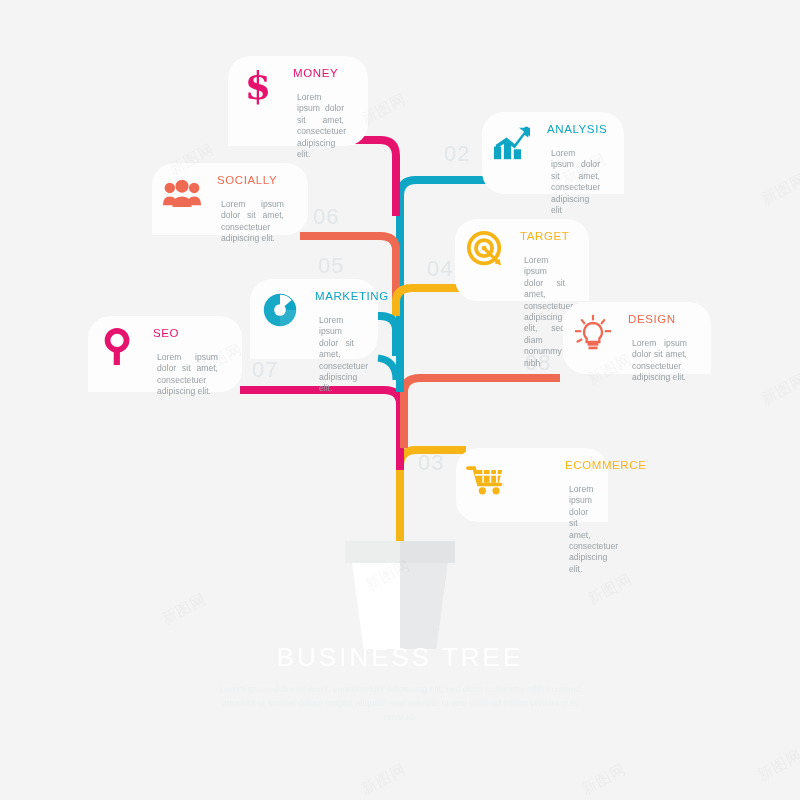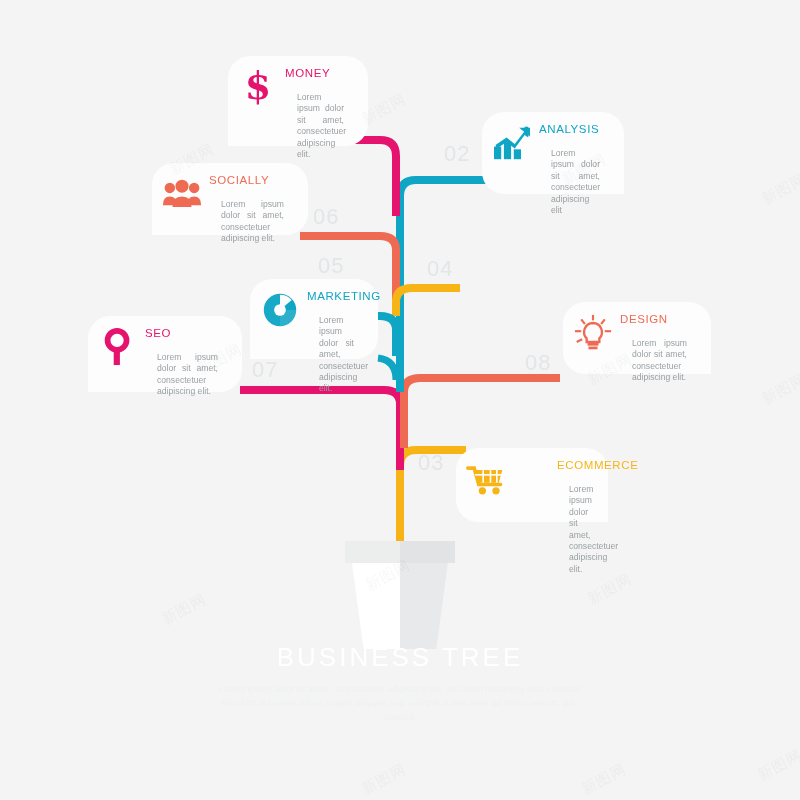--- a/index.html
+++ b/index.html
@@ -46,21 +46,21 @@
     padding:11px 12px 11px 10px;
   }
   .card .ico{
     flex:0 0 auto;
     width:40px;height:40px;
     margin-right:7px;
     display:flex;align-items:center;justify-content:center;
   }
   .card .txt{flex:1 1 auto;min-width:0;}
   .card h3{
-    margin:0 0 2px 0;
+    margin:0 0 2px 8px;
     font-size:11.5px;
     font-weight:400;
     letter-spacing:.6px;
     line-height:13px;
   }
   .card p{
     margin:12px;
     font-size:8.6px;
     line-height:11.4px;
     color:#9aa0a4;
@@ -204,20 +204,35 @@
         <circle cx="23" cy="8" r="7.5" fill="#ef6a53"></circle>
         <path d="M12,32 q0,-12 11,-12 q11,0 11,12 z" fill="#ef6a53"></path>
       </svg>
     </div>
     <div class="txt">
       <h3 style="color:#ef6a53">SOCIALLY</h3>
       <p>Lorem ipsum dolor sit amet, consectetuer adipiscing elit.</p>
     </div>
   </div>
 
+  <div class="card r-bl" id="card-target">
+    <div class="ico">
+      <svg viewBox="0 0 40 40" width="38" height="38" aria-hidden="true">
+        <circle cx="19" cy="18" r="16" fill="none" stroke="#f7b416" stroke-width="4"></circle>
+        <circle cx="19" cy="18" r="8.5" fill="none" stroke="#f7b416" stroke-width="4"></circle>
+        <circle cx="19" cy="18" r="2.6" fill="#f7b416"></circle>
+        <path d="M19,18 L34,33" stroke="#f7b416" stroke-width="3.4" fill="none"></path>
+        <polygon points="30,34 37,36 35,29" fill="#f7b416"></polygon>
+      </svg>
+    </div>
+    <div class="txt">
+      <h3 style="color:#f7b416">TARGET</h3>
+      <p>Lorem ipsum dolor sit amet, consectetuer adipiscing elit, sed diam nonummy nibh</p>
+    </div>
+  </div>
 
   <div class="card r-br" id="card-marketing">
     <div class="ico">
       <svg viewBox="0 0 40 40" width="36" height="36" aria-hidden="true">
         <path d="M20,20 L20,2 A18,18 0 0,1 38,20 Z" fill="#0fa5c5"></path>
         <path d="M20,20 L38,20 A18,18 0 0,1 20,38 Z" fill="#0fa5c5" opacity="0.88"></path>
         <path d="M20,20 L20,38 A18,18 0 1,1 20,2 Z" fill="#0fa5c5" opacity="0.96"></path>
         <circle cx="20" cy="20" r="6.5" fill="#fdfdfd"></circle>
         <path d="M20,20 L33,9 A17,17 0 0,0 20,3 Z" fill="#fdfdfd"></path>
       </svg>

